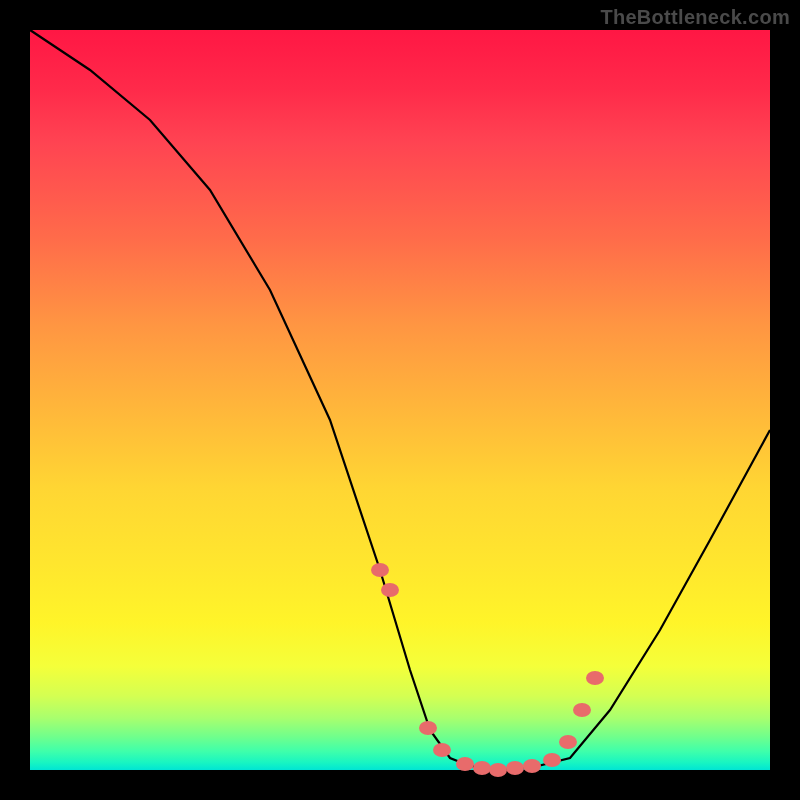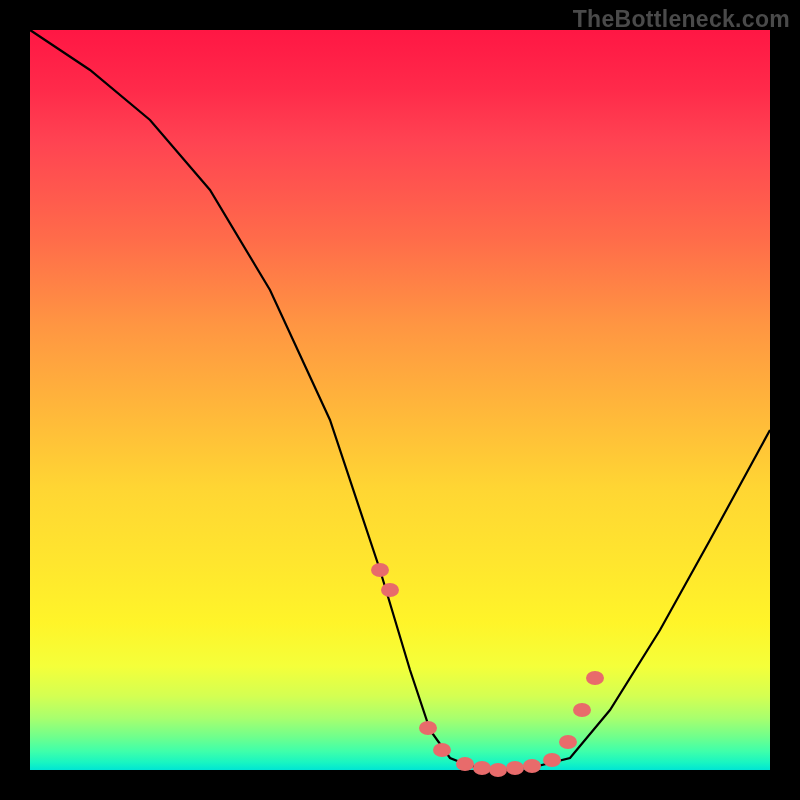--- a/index.html
+++ b/index.html
@@ -34,21 +34,21 @@
       #3effab 97.5%,
       #18f5c2 99%,
       #00e5d4 100%
     );
   }
   .watermark {
     position: absolute;
     top: 6px;
     right: 10px;
     color: #4a4a4a;
-    font-size: 23px;
+    font-size: 20px;
     font-weight: bold;
     letter-spacing: 0.3px;
   }
   svg.curve {
     position: absolute;
     left: 30px;
     top: 30px;
     width: 740px;
     height: 740px;
     overflow: visible;

